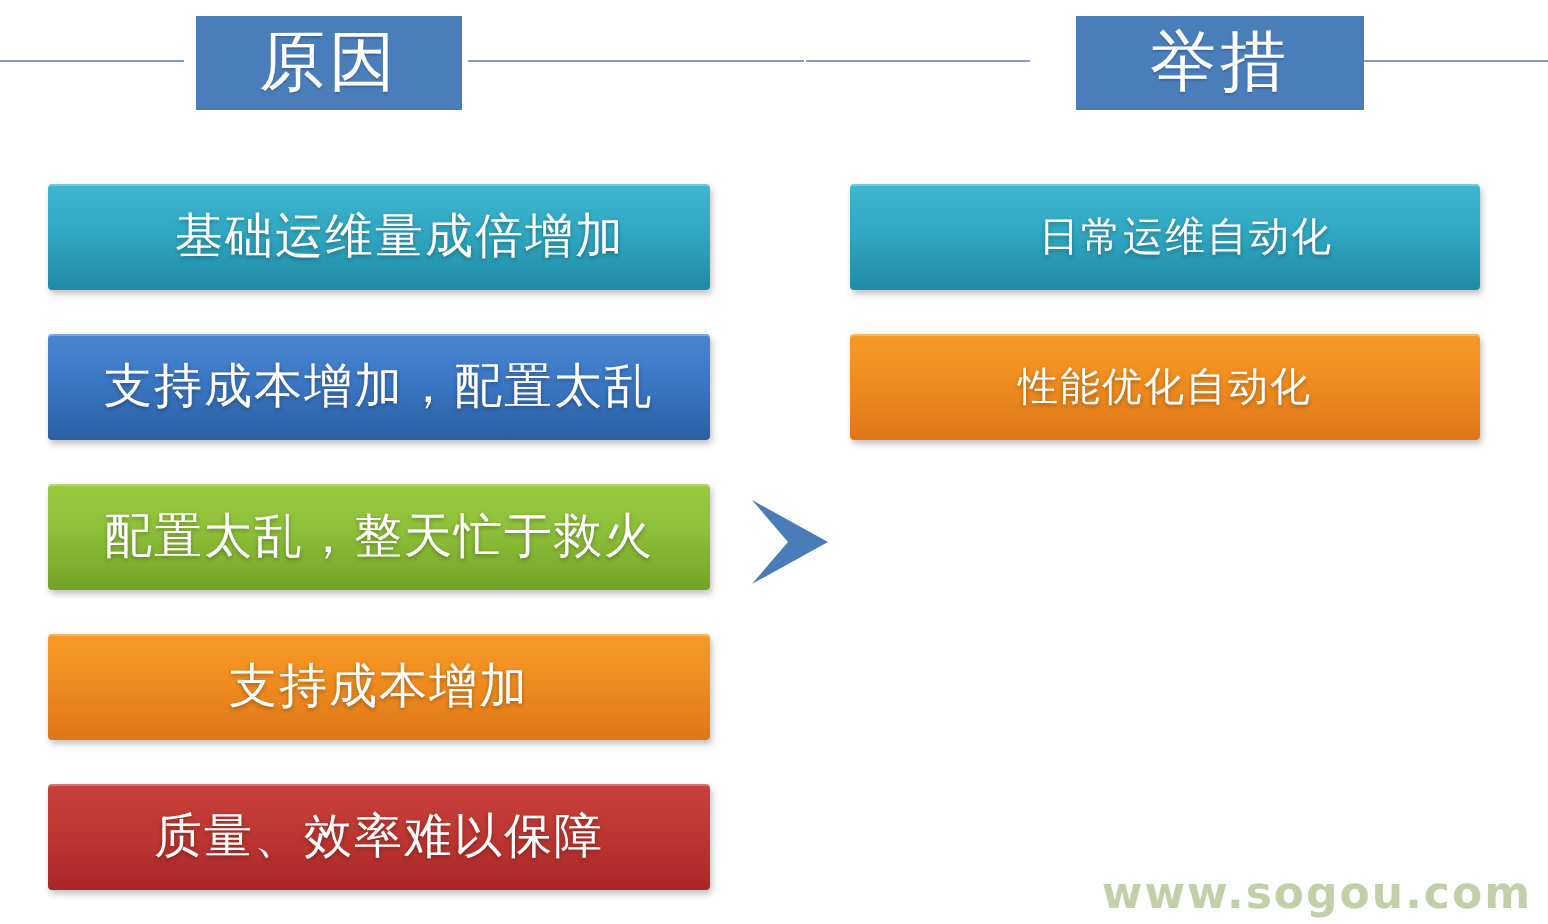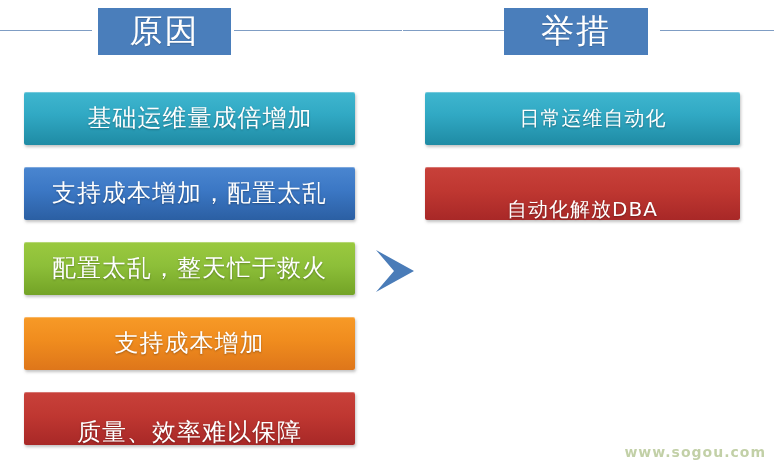--- a/index.html
+++ b/index.html
@@ -52,21 +52,21 @@
   .hdr-box .hdr-text {
     color: #ffffff;
     font-size: 33px;
     line-height: 1;
     letter-spacing: 2px;
     text-shadow: 0 1px 1px rgba(0,0,0,0.18);
     white-space: nowrap;
     transform: translateY(-1px);
   }
   #hdr-cause   { left: 98px;  width: 133px; }
-  #hdr-measure { left: 504px; width: 144px; }
+  #hdr-measure { left: 538px; width: 144px; }
 
   
   .col {
     position: absolute;
     top: 92px;
   }
   #col-cause   { left: 24px;  width: 331px; }
   #col-measure { left: 425px; width: 315px; }
 
   .bar {
@@ -92,37 +92,37 @@
     text-shadow: 0 1px 2px rgba(0,0,0,0.30);
     transform: translateY(-1px);
   }
   #col-measure .bar .bar-text { font-size: 20px; }
 
   
   .c-cyan   { background: linear-gradient(to bottom, #3fb6cf 0%, #31a9c4 42%, #1f8ba4 100%); padding-left: 21px; }
   .c-blue   { background: linear-gradient(to bottom, #4a86d0 0%, #3b77c4 45%, #2b5fa3 100%); }
   .c-green  { background: linear-gradient(to bottom, #9ac93f 0%, #8dbf39 45%, #73a326 100%); }
   .c-orange { background: linear-gradient(to bottom, #f79a27 0%, #f08c1e 45%, #de761a 100%); }
-  .c-red    { background: linear-gradient(to bottom, #c8413a 0%, #bf3731 45%, #a82827 100%); align-items: flex-end; }
+  .c-red    { background: linear-gradient(to bottom, #c8413a 0%, #bf3731 45%, #a82827 100%); }
 
   
   #arrow {
     position: absolute;
     left: 362px;
     top: 240px;
     width: 62px;
     height: 62px;
   }
 
   
   #watermark {
     position: absolute;
     right: 8px;
     bottom: 2px;
-    font-size: 14px;
+    font-size: 22px;
     font-weight: bold;
     letter-spacing: 1px;
     color: rgba(120, 150, 60, 0.45);
     white-space: nowrap;
     pointer-events: none;
   }
 </style>
 </head>
 <body>
 
@@ -164,20 +164,20 @@
   <div id="arrow">
     <svg width="62" height="62" viewBox="0 0 62 62" aria-hidden="true">
       <polygon points="14,10 52,31 14,52 32,31" fill="#4a7cb8"></polygon>
     </svg>
   </div>
 
   <div class="col" id="col-measure">
     <div class="bar c-cyan">
       <span class="bar-text">日常运维自动化</span>
     </div>
-    <div class="bar c-red">
-      <span class="bar-text">自动化解放DBA</span>
+    <div class="bar c-orange">
+      <span class="bar-text">性能优化自动化</span>
     </div>
   </div>
 
   <div id="watermark">www.sogou.com</div>
 
 </div>
 
 </body></html>

